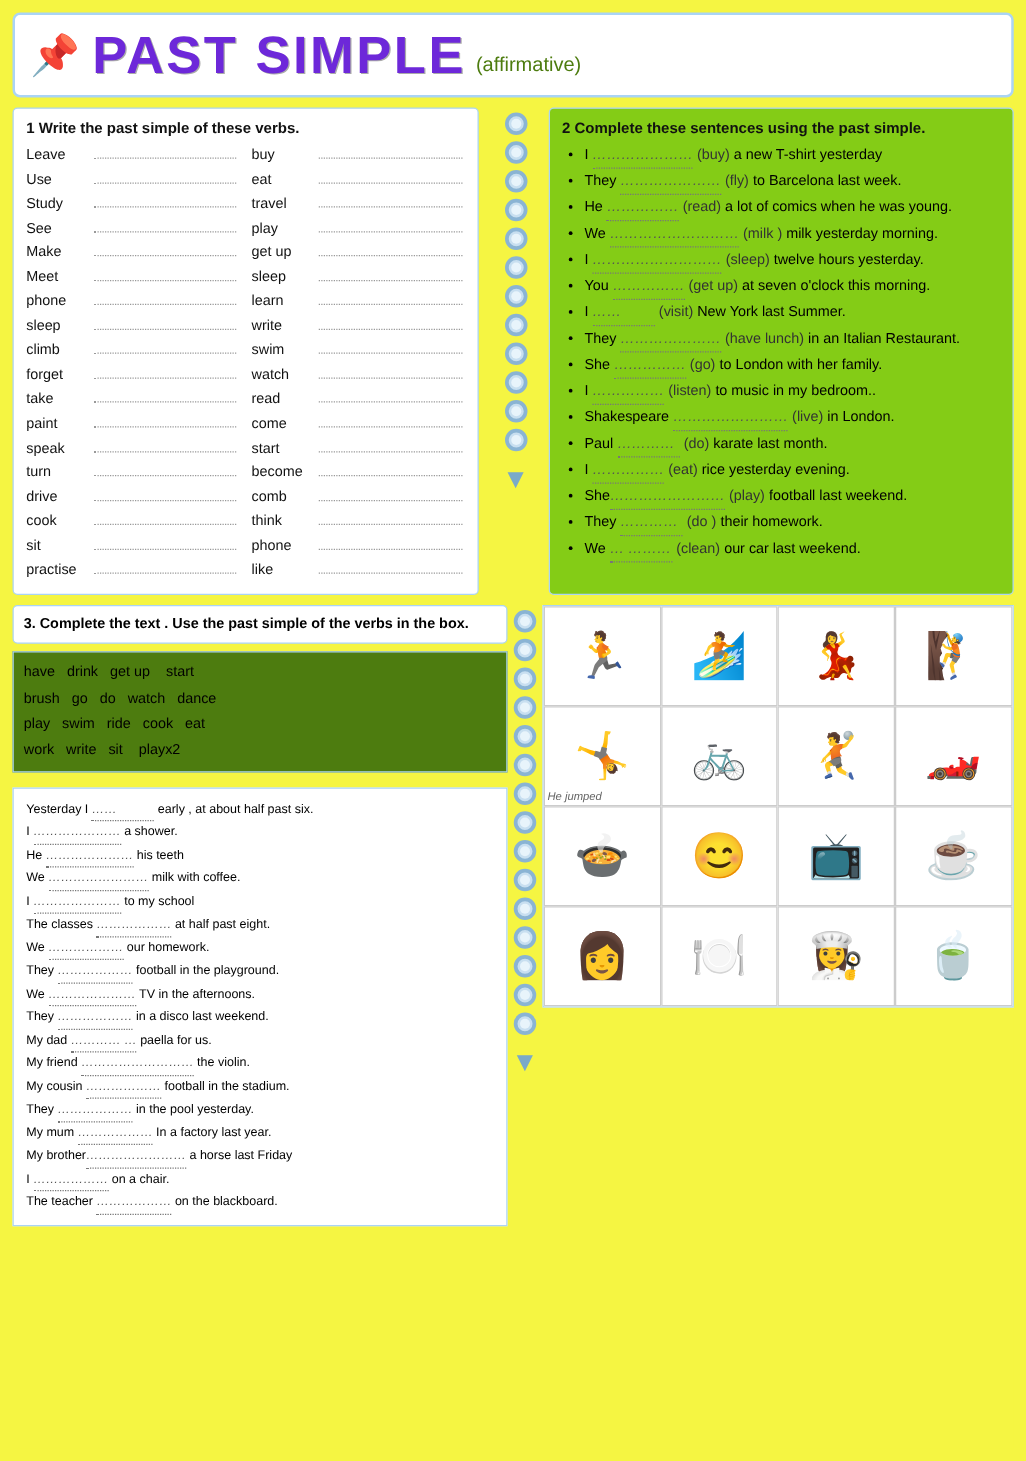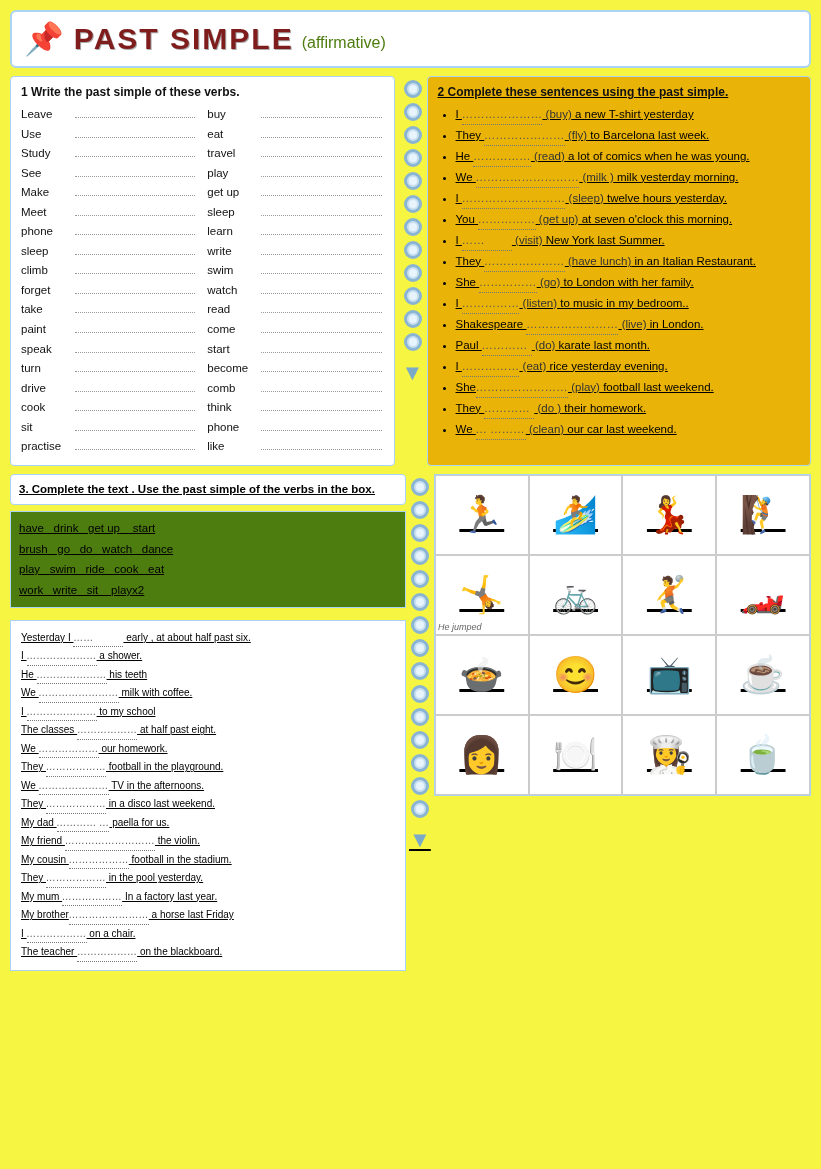--- a/index.html
+++ b/index.html
@@ -27,23 +27,23 @@
       margin-bottom: 8px;
       position: relative;
     }
     .header-icon {
       font-size: 32px;
       margin-right: 10px;
       color: #5599cc;
     }
     .header-title {
       font-family: 'Comic Sans MS', cursive, sans-serif;
-      font-size: 30px;
+      font-size: 42px;
       font-weight: bold;
-      color: #7f1d1d;
+      color: #6d28d9;
       letter-spacing: 2px;
       text-shadow: 1px 1px 0 #aaa;
     }
     .header-subtitle {
       font-size: 16px;
       color: #4d7c0f;
       margin-left: 8px;
       align-self: flex-end;
       padding-bottom: 6px;
     }
@@ -151,55 +151,53 @@
       position: absolute;
       bottom: 2px;
       left: 2px;
       font-size: 9px;
       color: #666;
       font-style: italic;
     }
 
     .top-panels {
       display: flex;
-      gap: 0;
+      gap: 12px;
       width: 100%;
       margin-bottom: 8px;
     }
     .panel1 {
       flex: 1;
       background: white;
       border: 1.5px solid #aad4f5;
       border-radius: 4px;
       padding: 8px 10px;
       margin-right: 4px;
     }
     .panel2 {
       flex: 1;
-      background: #eab308;
+      background: #84cc16;
       border: 1.5px solid #aad4f5;
       border-radius: 4px;
       padding: 8px 10px;
-      text-decoration: underline;
     }
     .spiral-col {
       width: 28px;
       display: flex;
       flex-direction: column;
       align-items: center;
       padding: 4px 0;
       gap: 5px;
       flex-shrink: 0;
     }
 
     .bottom-section {
       display: flex;
       gap: 0;
       width: 100%;
-      text-decoration: underline;
     }
     .bottom-left {
       flex: 1.05;
       display: flex;
       flex-direction: column;
       gap: 6px;
     }
     .bottom-right {
       flex: 1;
     }

